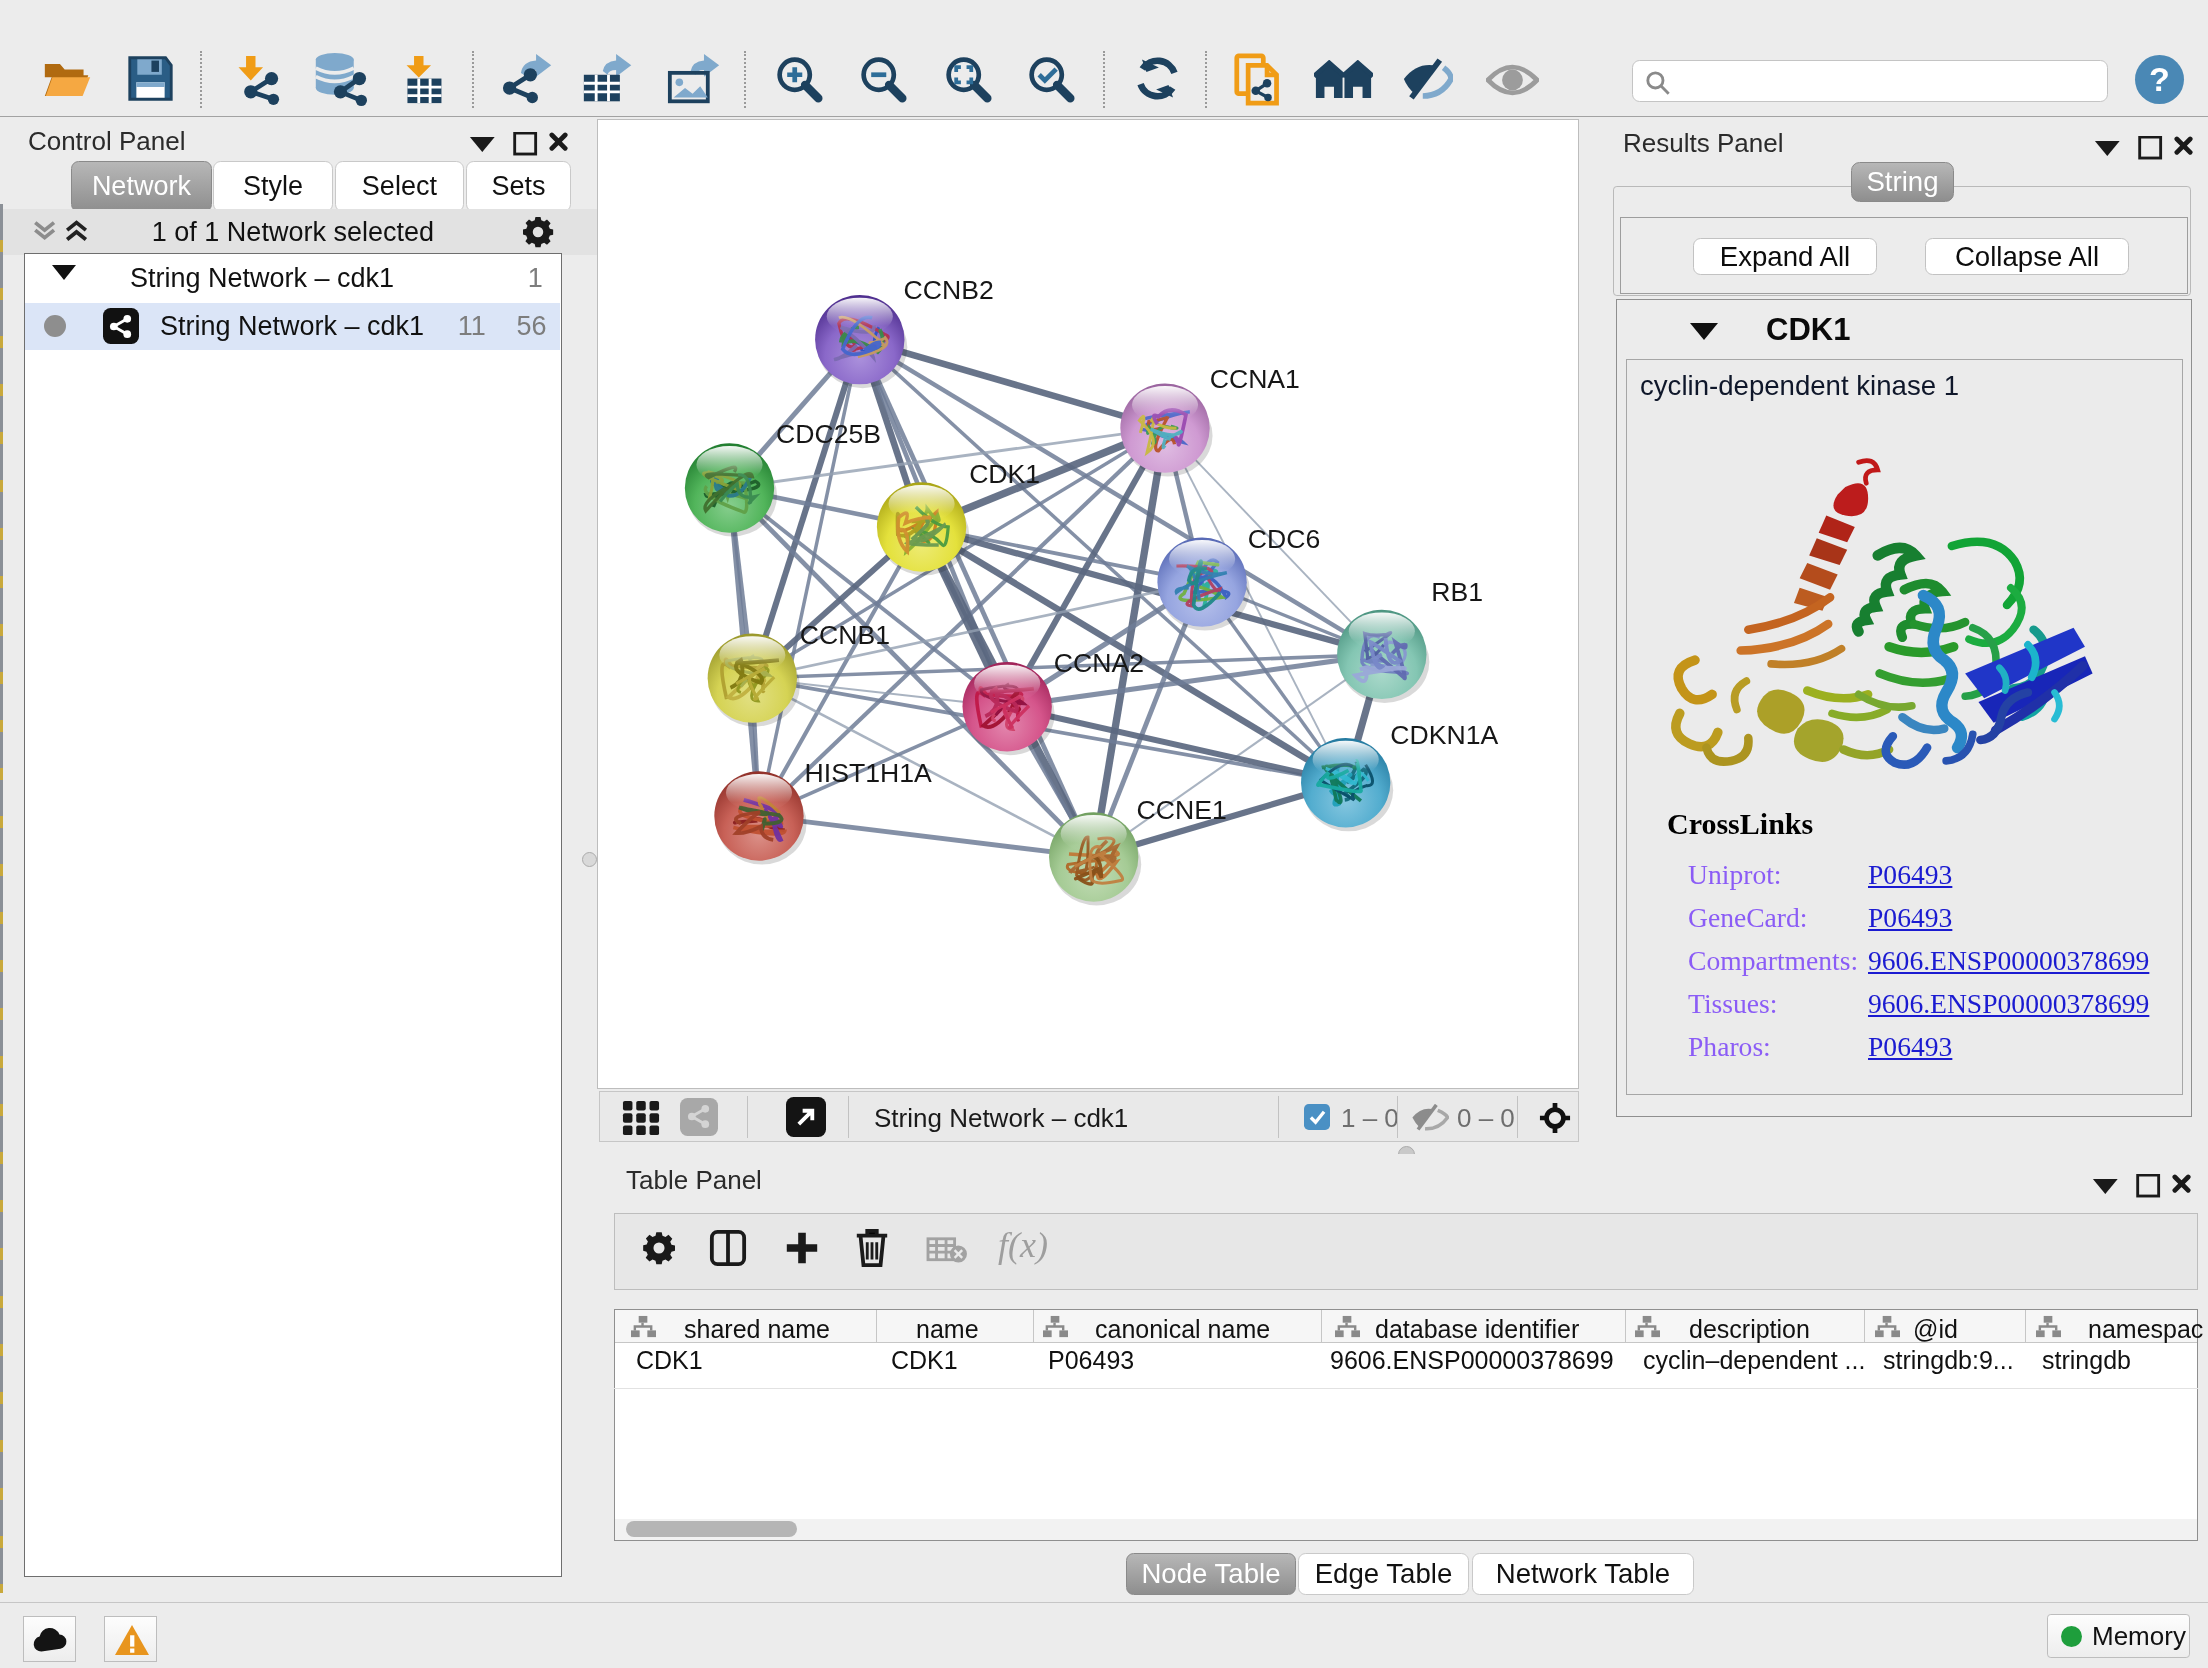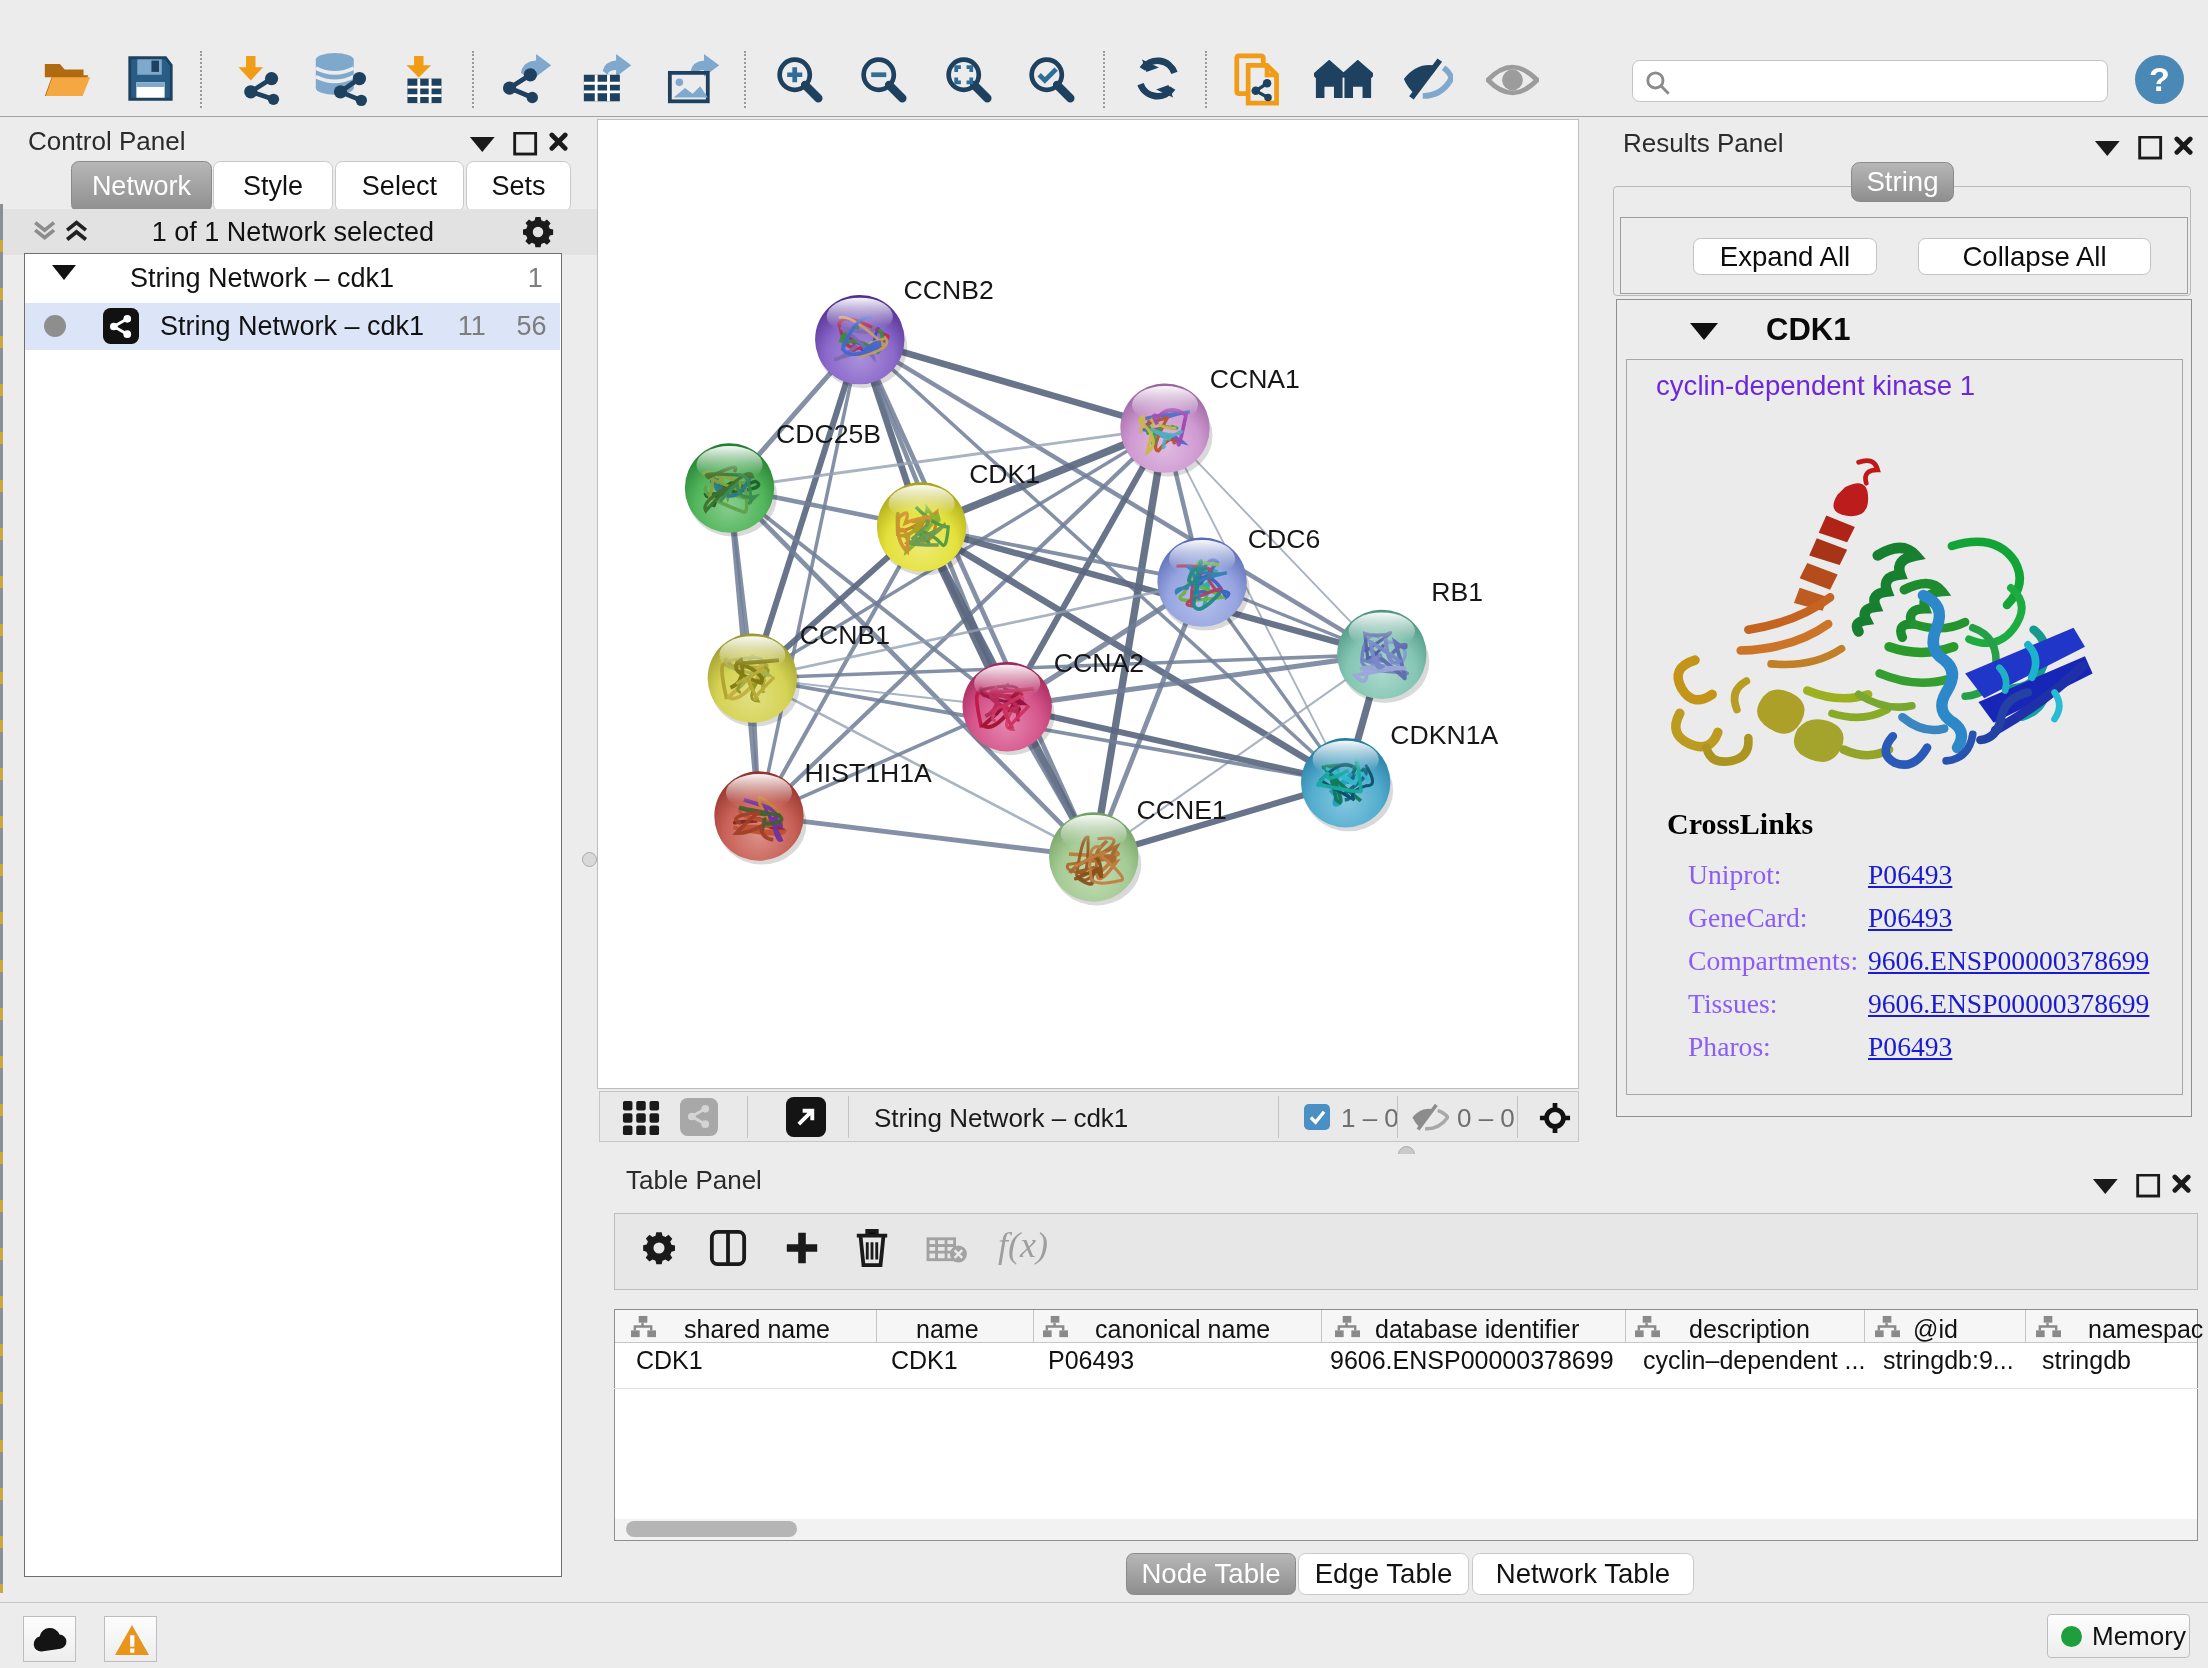--- a/index.html
+++ b/index.html
@@ -582,28 +582,28 @@
     <div class="ptitle" style="position:absolute;left:42px;top:8.6px;">Results Panel</div>
     <svg style="position:absolute;left:512px;top:17px;" width="101" height="25" viewBox="0 0 106 26">
       <path d="M2 5 h26 l-13 16 z" fill="#1a1a1a"></path>
       <rect x="49" y="1" width="22" height="22" fill="none" stroke="#1a1a1a" stroke-width="3"></rect>
       <path d="M88 3 l14 14 M102 3 l-14 14" stroke="#1a1a1a" stroke-width="5" stroke-linecap="round"></path>
     </svg>
     <div style="position:absolute;left:32px;top:67px;width:578px;height:110px;background:#ececec;border:1px solid #b9b9b9;border-radius:3.8px;"></div>
     <div style="position:absolute;left:39px;top:98px;width:568px;height:77px;background:#ececec;border:1px solid #9d9d9d;"></div>
     <div class="tab tabsel" style="left:270px;top:43px;width:103px;height:40px;line-height:38px;font-size:27.6px;border-radius:8.6px;">String</div>
     <div style="position:absolute;left:112px;top:119px;width:184px;height:37px;background:#fff;border:1px solid #c2c2c2;border-radius:7.6px;text-align:center;font-size:27.6px;line-height:35px;color:#0c0c0c;">Expand All</div>
-    <div style="position:absolute;left:337px;top:119px;width:233px;height:37px;background:#fff;border:1px solid #c2c2c2;border-radius:7.6px;text-align:center;font-size:27.6px;line-height:35px;color:#0c0c0c;">Collapse All</div>
+    <div style="position:absolute;left:344px;top:119px;width:204px;height:37px;background:#fff;border:1px solid #c2c2c2;border-radius:7.6px;text-align:center;font-size:27.6px;line-height:35px;color:#0c0c0c;">Collapse All</div>
 
     <div style="position:absolute;left:35px;top:180px;width:576px;height:818px;background:#ececec;border:1.9px solid #8f8f8f;"></div>
     <span style="position:absolute;left:109px;top:204px;width:0;height:0;border-left:14.3px solid transparent;border-right:14.3px solid transparent;border-top:17px solid #101010;"></span>
     <span style="position:absolute;left:185px;top:193px;font-size:31px;font-weight:bold;color:#0a0a0a;">CDK1</span>
 
     <div style="position:absolute;left:45px;top:240px;width:557px;height:736px;background:#ebebeb;border:1px solid #a6a6a6;"></div>
-    <span style="position:absolute;left:75px;top:251px;font-size:27.6px;color:#6d28d9;">cyclin-dependent kinase 1</span>
+    <span style="position:absolute;left:59px;top:251px;font-size:27.6px;color:#0f172a;">cyclin-dependent kinase 1</span>
     <svg id="ribbon" style="position:absolute;left:76px;top:328px;" width="447" height="333" viewBox="0 0 470 350">
 <path d="M212 16 q16 -6 20 8 q-16 0 -12 14" fill="none" stroke="#c01818" stroke-width="5" stroke-linecap="round"></path>
 <path d="M198 42 q24 -12 24 12 q0 22 -24 18 q-20 -4 -8 -22 z" fill="#bc1c1c"></path>
 <path d="M178 72 l30 12 -8 16 -30 -10 z" fill="#b02418"></path>
 <path d="M168 96 l32 12 -8 16 -32 -10 z" fill="#a83418"></path>
 <path d="M158 122 l32 12 -8 16 -32 -12 z" fill="#b44c1c"></path>
 <path d="M150 148 l30 10 -6 14 -30 -8 z" fill="#bc5c20"></path>
 <path d="M96 192 q52 -8 86 -34" fill="none" stroke="#c46420" stroke-width="9" stroke-linecap="round"></path>
 <path d="M88 214 q56 -2 92 -28" fill="none" stroke="#cc7428" stroke-width="9" stroke-linecap="round"></path>
 <path d="M120 228 q44 4 74 -16" fill="none" stroke="#c08028" stroke-width="8" stroke-linecap="round"></path>

